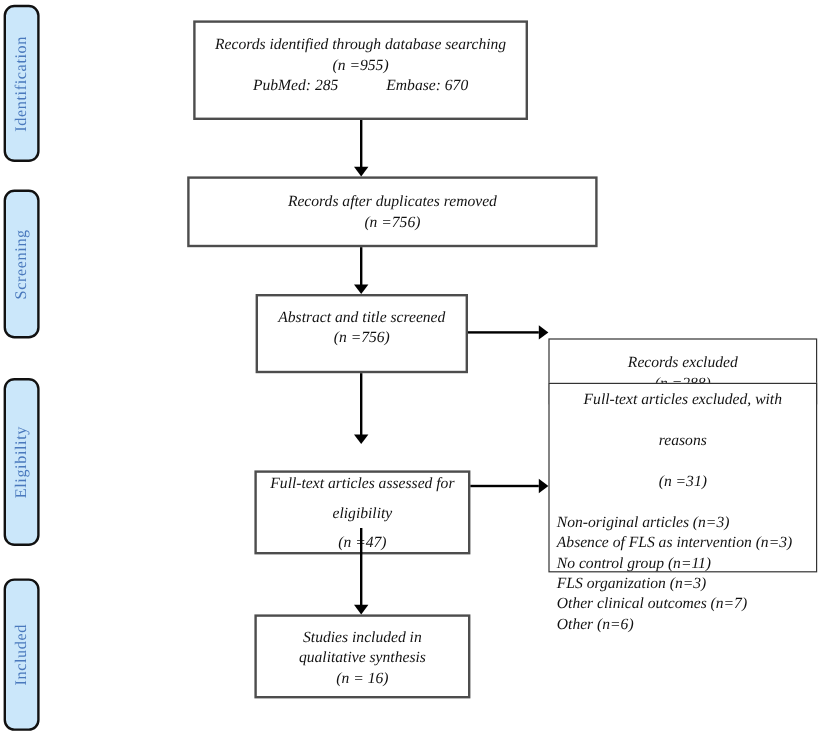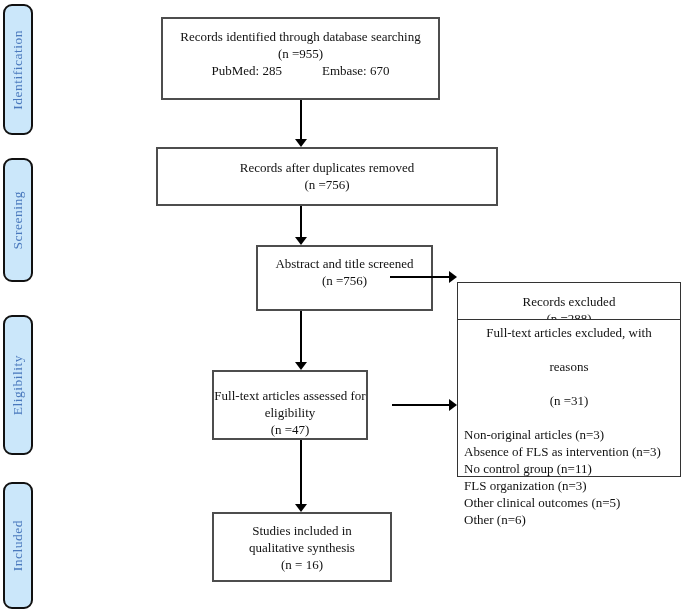--- a/index.html
+++ b/index.html
@@ -43,27 +43,28 @@
   .flowbox {
     position: absolute;
     background: #ffffff;
     border: 2px solid #4d4d4d;
     font-size: 13px;
     line-height: 17px;
     text-align: center;
     display: flex;
     flex-direction: column;
     align-items: center;
+    font-style: italic;
   }
   .flowbox.thin { border-width: 1.5px; border-color: #333333; }
 
   #box-identified { left: 161px; top: 17px;  width: 279px; height: 83px; padding-top: 9px; }
   #box-duplicates { left: 156px; top: 147px; width: 342px; height: 59px; padding-top: 10px; }
-  #box-screened   { left: 213px; top: 245px; width: 177px; height: 66px; padding-top: 8px; margin-left: 43px; }
-  #box-fulltext   { left: 212px; top: 370px; width: 156px; height: 70px; justify-content: flex-end; }
+  #box-screened   { left: 213px; top: 245px; width: 177px; height: 66px; padding-top: 8px; }
+  #box-fulltext   { left: 212px; top: 392px; width: 180px; height: 70px; justify-content: space-between; }
   #box-included   { left: 212px; top: 512px; width: 180px; height: 70px; justify-content: center; }
   #box-excluded-records  { left: 457px; top: 248px; width: 224px; height: 55px; justify-content: center; margin-top: 34px; }
   #box-excluded-fulltext { left: 457px; top: 319px; width: 224px; height: 158px; padding-top: 4px; gap: 17px; }
 
   .sources-row { display: flex; gap: 40px; justify-content: center; }
 
   #box-excluded-fulltext ul {
     list-style: none;
     width: 100%;
     text-align: left;
@@ -146,21 +147,21 @@
 
   <div class="flowbox thin" id="box-excluded-fulltext">
     <div>Full-text articles excluded, with</div>
     <div>reasons</div>
     <div>(n =31)</div>
     <ul>
       <li>Non-original articles (n=3)</li>
       <li>Absence of FLS as intervention (n=3)</li>
       <li>No control group (n=11)</li>
       <li>FLS organization (n=3)</li>
-      <li>Other clinical outcomes (n=5)</li>
+      <li>Other clinical outcomes (n=7)</li>
       <li>Other (n=6)</li>
     </ul>
   </div>
 
   <div class="vline" style="left:300px; top:100px; height:40px;"></div>
   <div class="head-down" style="left:295px; top:139px;"></div>
 
   <div class="vline" style="left:300px; top:206px; height:32px;"></div>
   <div class="head-down" style="left:295px; top:237px;"></div>
 

